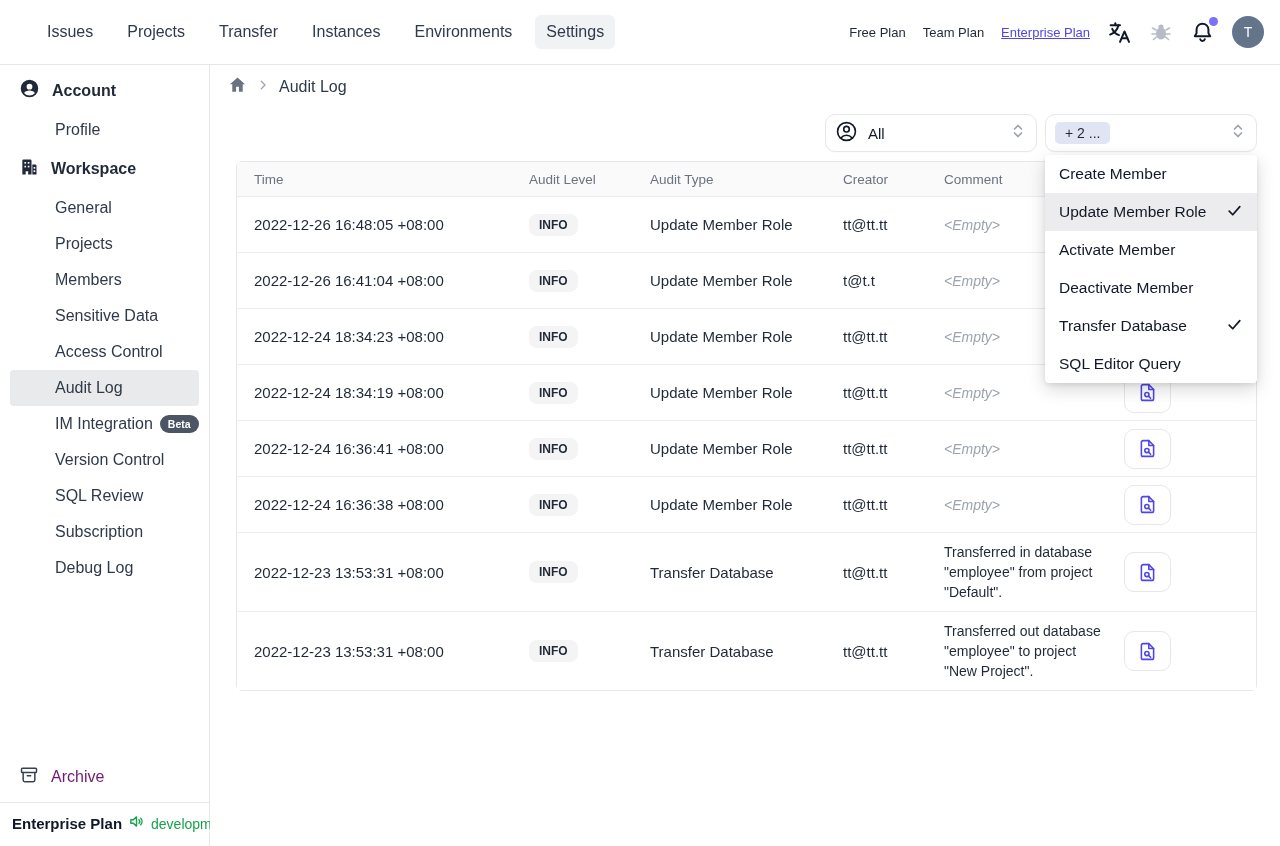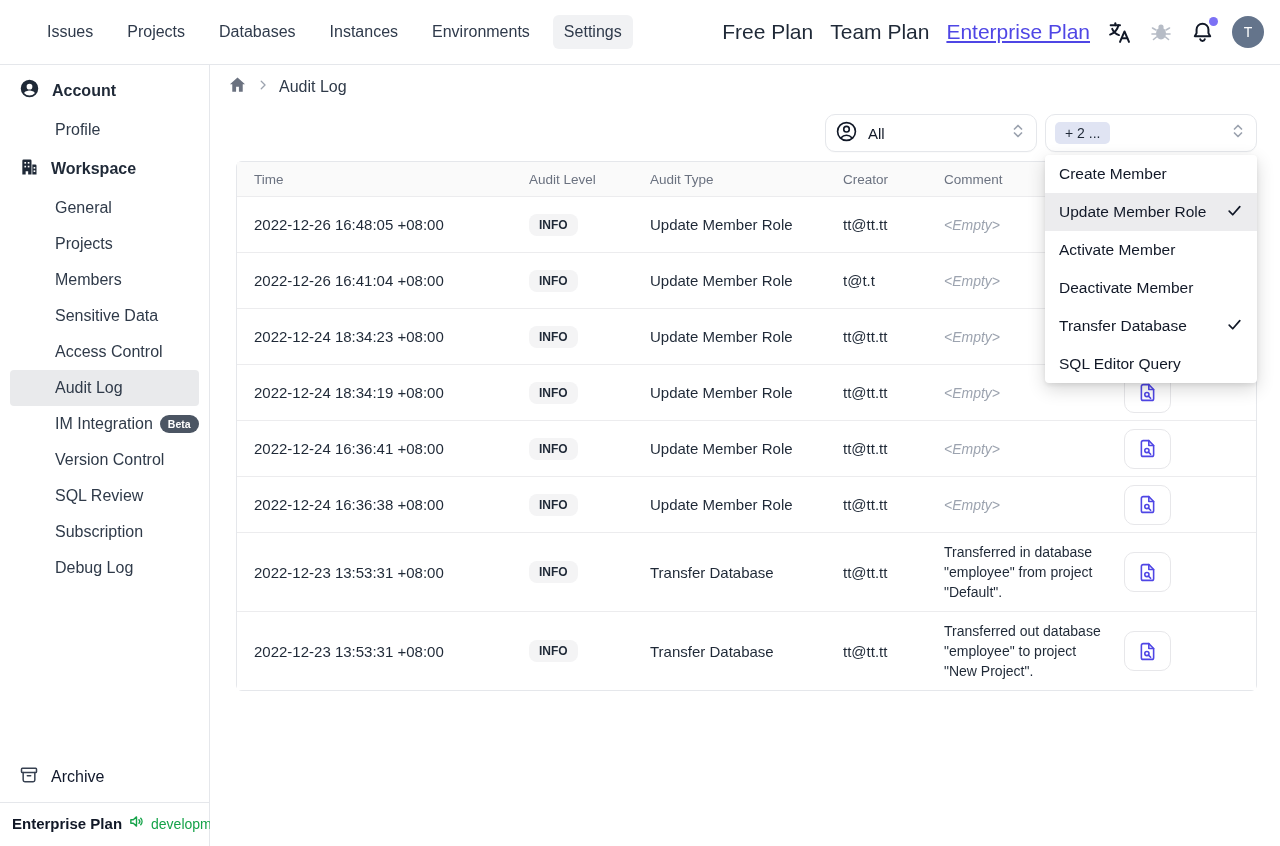--- a/index.html
+++ b/index.html
@@ -15,21 +15,21 @@
     position:absolute; top:0; left:0; right:0; height:65px;
     background:#fff; border-bottom:1px solid #e5e7eb;
     display:flex; align-items:center; padding:0 16px; z-index:30;
   }
   .brand { display:flex; align-items:center; gap:9px; }
   .brand-text { font-size:27px; font-weight:700; color:#1e2230; letter-spacing:-0.6px; }
   .topnav-links { display:flex; align-items:center; gap:12px; margin-left:20px; }
   .topnav-link { font-size:16px; color:#2f3a4b; padding:8px 11px; border-radius:6px; cursor:pointer; white-space:nowrap; }
   .topnav-link.active { background:#f1f2f4; }
   .topnav-right { margin-left:auto; display:flex; align-items:center; gap:17px; }
-  .plan-link { font-size:21px; color:#1f2937; cursor:pointer; white-space:nowrap; }
+  .plan-link { font-size:13px; color:#1f2937; cursor:pointer; white-space:nowrap; }
   .plan-link.enterprise { color:#4f46e5; text-decoration:underline; }
   .icon-btn { display:flex; align-items:center; justify-content:center; cursor:pointer; position:relative; }
   .bell-dot { position:absolute; top:-3px; right:-3px; width:9px; height:9px; border-radius:50%; background:#7c71f5; }
   .avatar { width:32px; height:32px; border-radius:50%; background:#64748b; color:#fff;
             display:flex; align-items:center; justify-content:center; font-size:14px; cursor:pointer; }
 
   
   .sidebar {
     position:absolute; top:65px; left:0; bottom:0; width:210px;
     background:#fff; border-right:1px solid #e5e7eb;
@@ -39,21 +39,21 @@
               font-size:17px; color:#2f3a49; cursor:pointer; }
   .side-nav { flex:1; padding-top:4px; overflow:hidden; }
   .section-head { display:flex; align-items:center; gap:12px; padding:9px 0 9px 19px;
                   font-size:16px; font-weight:600; color:#1f2937; }
   .side-item { display:flex; align-items:flex-start; margin:0 10px; padding:9px 0 9px 45px;
                font-size:16px; color:#2f3a49; border-radius:4px; cursor:pointer; white-space:nowrap; }
   .side-item.active { background:#e9eaec; }
   .beta-badge { background:#4b5563; color:#fff; font-size:10.5px; font-weight:700;
                 border-radius:999px; padding:3px 8px; margin-left:7px; }
   .archive-row { display:flex; align-items:center; gap:12px; padding:11px 16px 13px 19px;
-                 font-size:16px; color:#0f172a; cursor:pointer; }
+                 font-size:16px; color:#701a75; cursor:pointer; }
   .side-footer { border-top:1px solid #e5e7eb; padding:10px 8px 12px 12px;
                  display:flex; align-items:center; gap:6px; white-space:nowrap; }
   .footer-plan { font-size:15px; font-weight:700; color:#111827; }
   .footer-env { font-size:14px; color:#16a34a; }
 
   
   .main { position:absolute; top:65px; left:210px; right:0; bottom:0; background:#fff; }
   .breadcrumb { position:absolute; top:10px; left:18px; display:flex; align-items:center; gap:9px;
                 font-size:16px; color:#2f3a49; }
 
@@ -89,21 +89,21 @@
   .payload-btn { width:47px; height:40px; border:1px solid #e7e7ea; border-radius:10px; background:#fff;
                  display:flex; align-items:center; justify-content:center; margin-left:16px; cursor:pointer; }
 </style>
 </head>
 <body>
 
 <header class="topnav">
   <nav class="topnav-links">
     <span class="topnav-link">Issues</span>
     <span class="topnav-link">Projects</span>
-    <span class="topnav-link">Databases</span>
+    <span class="topnav-link">Transfer</span>
     <span class="topnav-link">Instances</span>
     <span class="topnav-link">Environments</span>
     <span class="topnav-link active">Settings</span>
   </nav>
   <div class="topnav-right">
     <span class="plan-link">Free Plan</span>
     <span class="plan-link">Team Plan</span>
     <span class="plan-link enterprise">Enterprise Plan</span>
     <span class="icon-btn">
       <svg width="25" height="25" viewBox="0 0 24 24" fill="none" stroke="#111827" stroke-width="1.9" stroke-linecap="round" stroke-linejoin="round">

